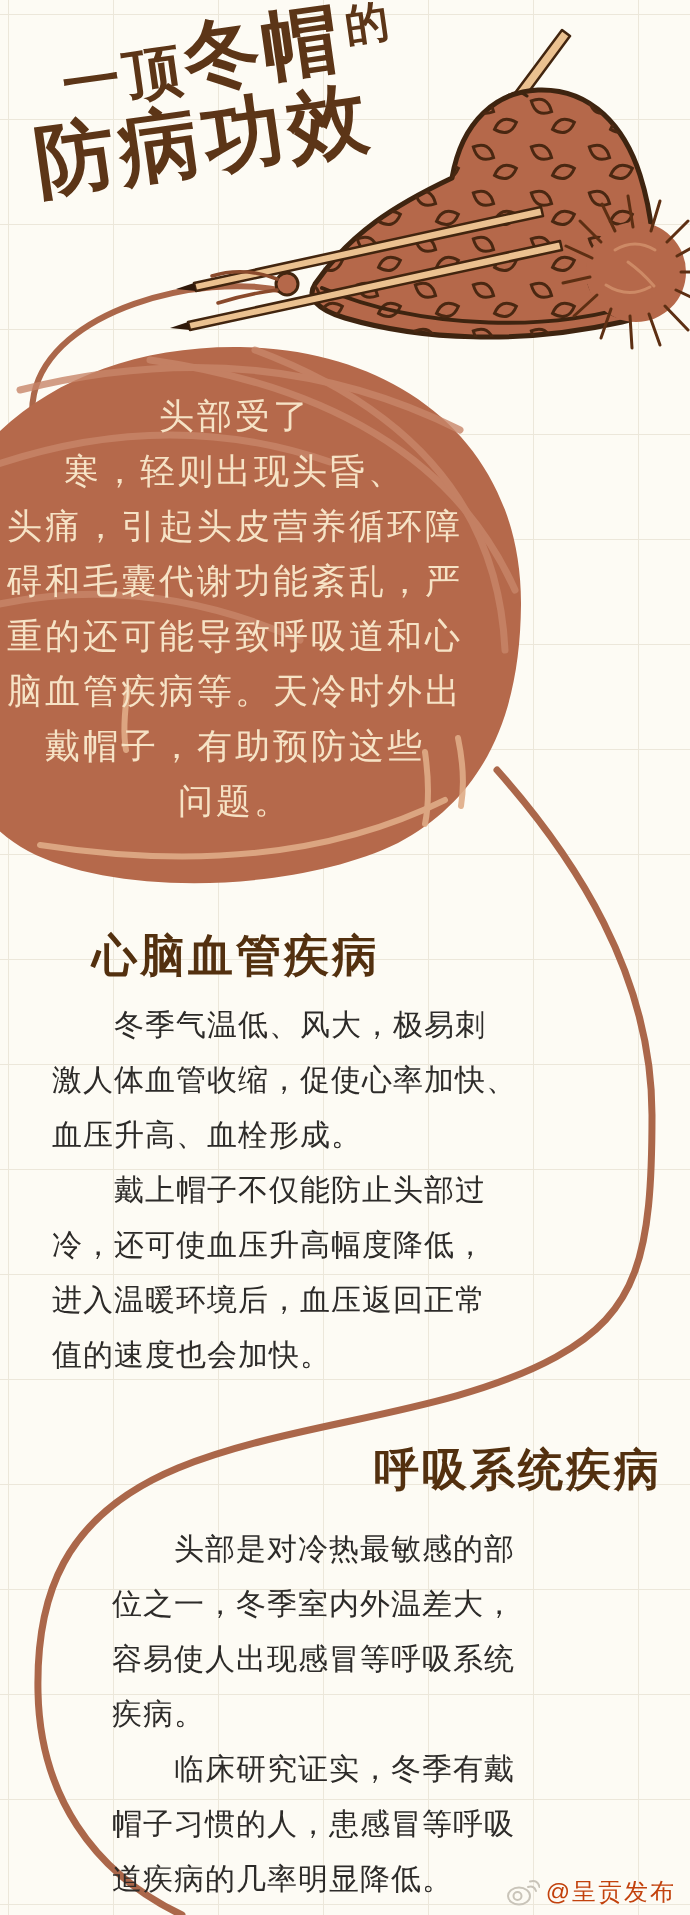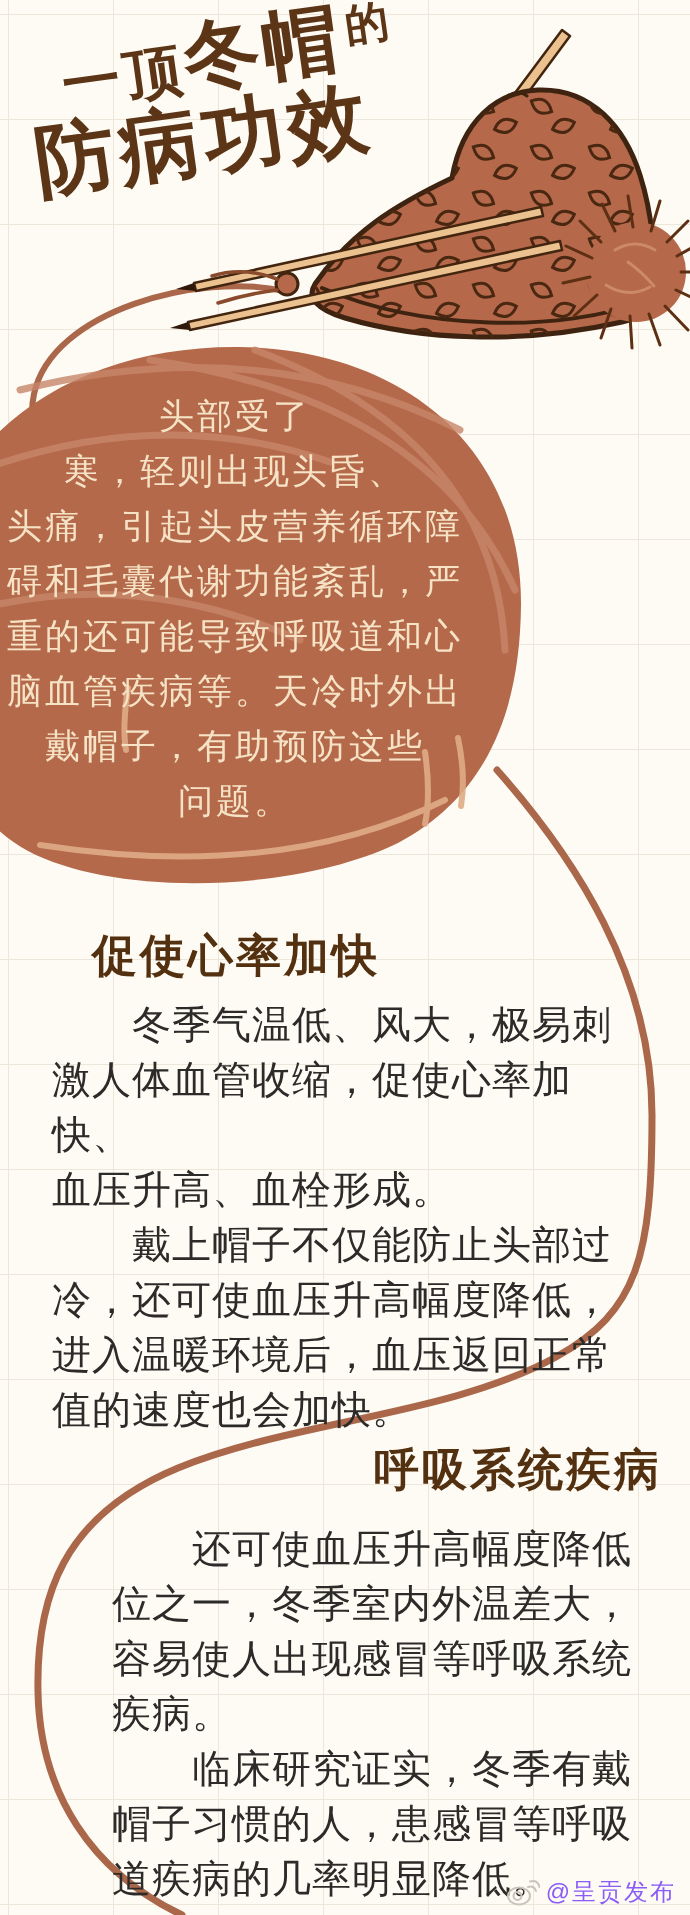--- a/index.html
+++ b/index.html
@@ -33,29 +33,29 @@
   }
   
   .heading{
     position:absolute;font-size:45px;font-weight:bold;color:#53300f;
     letter-spacing:3px;
   }
   .heading-1{left:92px;top:926px;}
   .heading-2{right:28px;top:1440px;text-align:center;}
   
   .para{
-    position:absolute;color:#2d2b29;font-size:39px;line-height:55px;
+    position:absolute;color:#2d2b29;font-size:30px;line-height:55px;
     letter-spacing:1px;white-space:pre-line;
   }
   .para-1{left:52px;top:997px;width:565px;}
   .para-2{left:112px;top:1521px;width:545px;}
   
   .watermark{
     position:absolute;right:14px;top:1876px;display:flex;align-items:center;gap:6px;
-    color:#8b5cf6;font-size:24px;letter-spacing:2px;
+    color:#c2410c;font-size:24px;letter-spacing:2px;
   }
 </style>
 </head>
 <body>
 
 <svg class="layer" width="690" height="1915" viewBox="0 0 690 1915">
   <defs>
     <pattern id="knit" patternUnits="userSpaceOnUse" width="58" height="46">
       <path d="M8 14 q11 -13 23 0 q-11 13 -23 0 Z" fill="none" stroke="#4a2711" stroke-width="3" transform="rotate(28 19 14)"></path>
       <path d="M30 34 q11 -13 23 0 q-11 13 -23 0 Z" fill="none" stroke="#4a2711" stroke-width="3" transform="rotate(-18 41 34)"></path>
@@ -144,31 +144,31 @@
 
 <div class="ball-text">头部受了
 寒，轻则出现头昏、
 头痛，引起头皮营养循环障
 碍和毛囊代谢功能紊乱，严
 重的还可能导致呼吸道和心
 脑血管疾病等。天冷时外出
 戴帽子，有助预防这些
 问题。</div>
 
-<div class="heading heading-1">促使心率加快</div>
+<div class="heading heading-1">心脑血管疾病</div>
 <div class="para para-1">　　冬季气温低、风大，极易刺
 激人体血管收缩，促使心率加快、
 血压升高、血栓形成。
 　　戴上帽子不仅能防止头部过
 冷，还可使血压升高幅度降低，
 进入温暖环境后，血压返回正常
 值的速度也会加快。</div>
 
 <div class="heading heading-2">呼吸系统疾病</div>
-<div class="para para-2">　　还可使血压升高幅度降低
+<div class="para para-2">　　头部是对冷热最敏感的部
 位之一，冬季室内外温差大，
 容易使人出现感冒等呼吸系统
 疾病。
 　　临床研究证实，冬季有戴
 帽子习惯的人，患感冒等呼吸
 道疾病的几率明显降低。</div>
 
 <div class="watermark">
   <svg width="34" height="28" viewBox="0 0 34 28" fill="none" stroke="#c9c4b9" stroke-width="2" stroke-linecap="round">
     <ellipse cx="13" cy="18" rx="11" ry="8.5"></ellipse>

